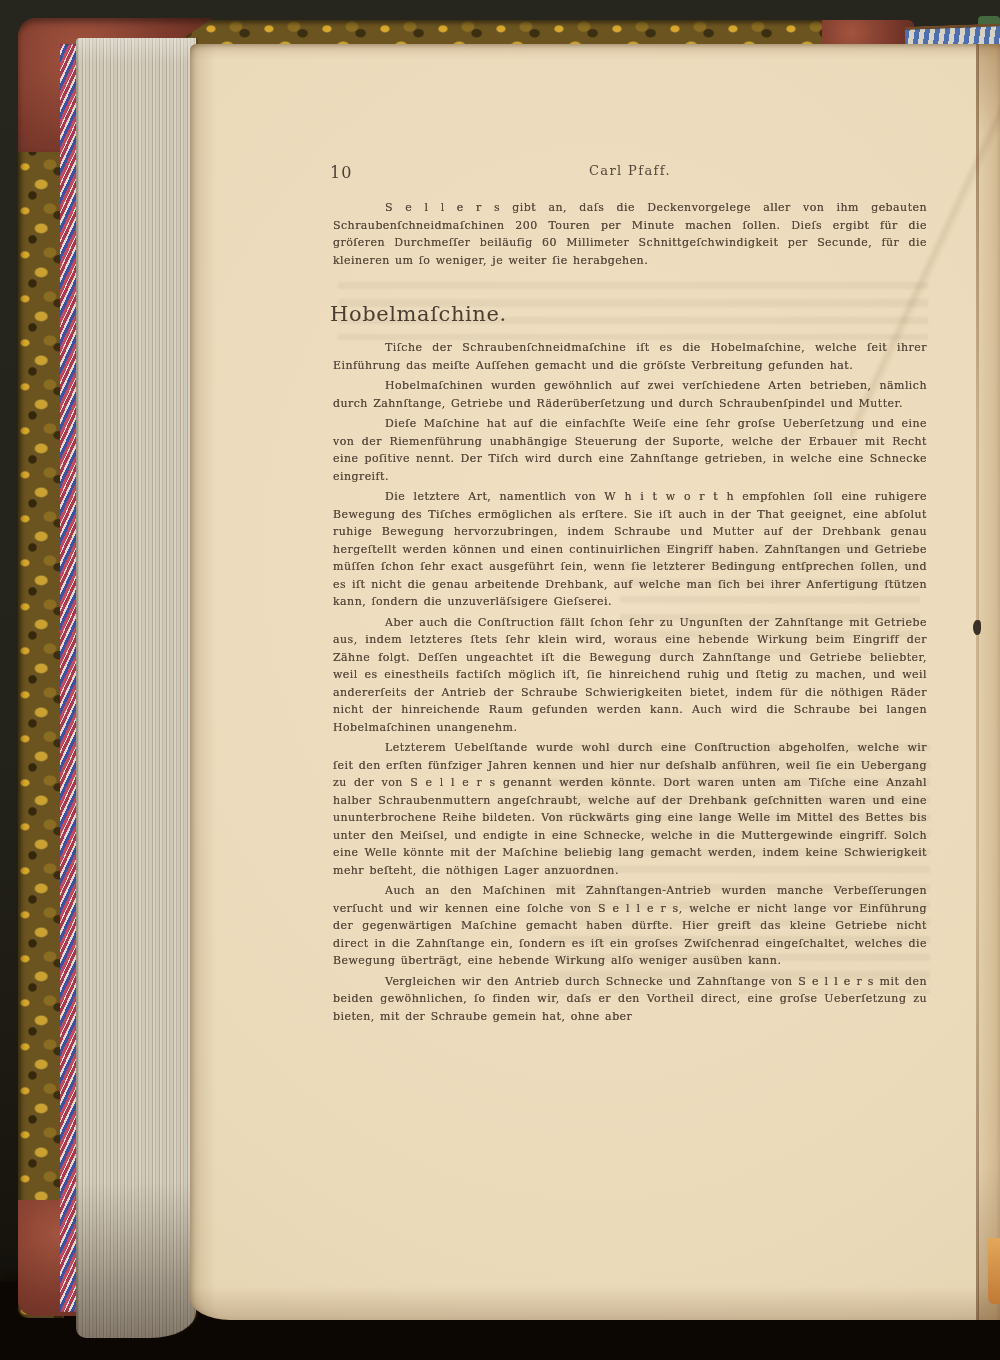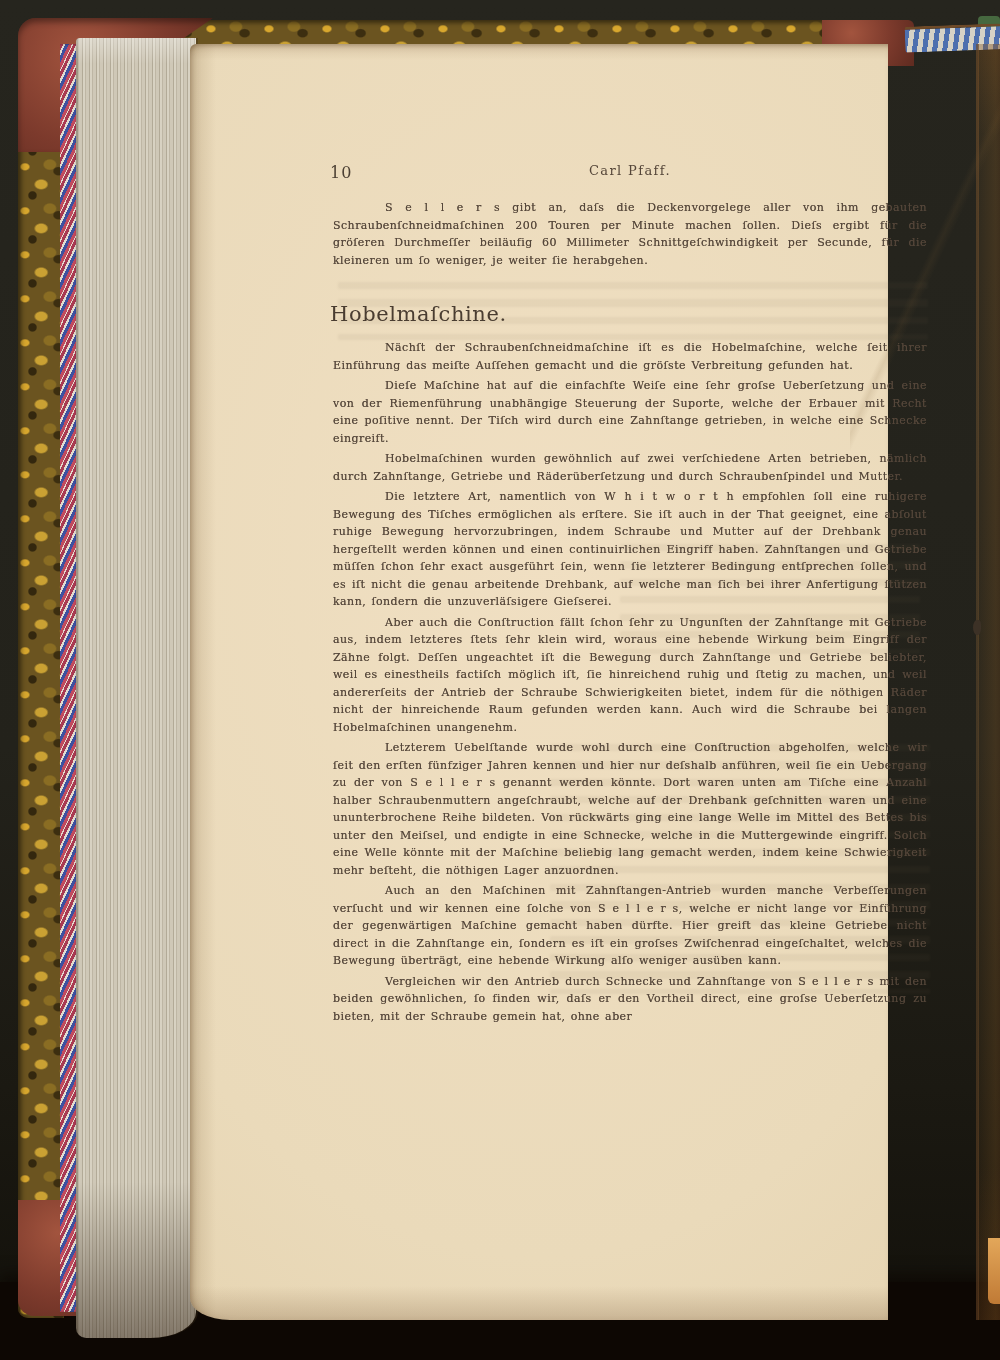--- a/index.html
+++ b/index.html
@@ -43,21 +43,21 @@
             background:repeating-linear-gradient(115deg,#a93a52 0 3px,#e3dccf 3px 5px,#3d51a0 5px 8px,#c14a5e 8px 11px,#e3dccf 11px 12px);
             box-shadow:inset -2px 0 3px rgba(0,0,0,.4);}
   .page-stack{left:76px;top:38px;width:120px;height:1300px;
     background:
       linear-gradient(180deg, rgba(255,255,255,.30) 0, transparent 26px, transparent 88%, rgba(35,20,8,.45) 100%),
       linear-gradient(90deg, rgba(70,60,40,.40) 0 2px, transparent 2px 100%),
       repeating-linear-gradient(90deg,#d8d2c2 0 2px,#beb6a4 2px 3px,#cfc8b7 3px 6px,#b2aa97 6px 7px),
       #cbc4b3;
     border-radius:4px 0 46px 10px / 4px 0 26px 10px;
     box-shadow:2px 0 0 rgba(60,45,25,.35);}
-  .book-page{left:190px;top:44px;width:698px;height:1276px;
+  .book-page{left:190px;top:44px;width:810px;height:1276px;
     background:
       linear-gradient(90deg, rgba(110,80,40,.20) 0, rgba(110,80,40,0) 26px),
       linear-gradient(180deg, rgba(120,85,45,.16) 0, transparent 16px),
       linear-gradient(0deg, rgba(90,55,25,.22) 0, transparent 34px),
       radial-gradient(140% 110% at 50% 40%, #f0dfc2 0%, #eadaba 50%, #e3d0ab 82%, #dcc79e 100%);
     border-radius:6px 0 0 40px / 6px 0 0 22px;
     box-shadow:inset 0 5px 7px -5px rgba(80,50,20,.55), inset 7px 0 10px -7px rgba(80,50,20,.5);}
   .gutter-strip{left:788px;top:0;width:22px;height:100%;
     background:linear-gradient(90deg, rgba(150,100,40,.10), rgba(150,100,40,.26) 80%, rgba(120,75,30,.30)),
                linear-gradient(180deg, rgba(120,75,30,.28) 0, transparent 90px, transparent 88%, rgba(90,55,25,.3));}
@@ -113,23 +113,23 @@
     <div class="abs text-col">
       <div class="header-row">
         <span class="page-num">10</span>
         <div class="running-header">Carl Pfaff.</div>
       </div>
 
       <p class="para first">S&nbsp;e&nbsp;l&nbsp;l&nbsp;e&nbsp;r&nbsp;s gibt an, daſs die Deckenvorgelege aller von ihm gebauten Schraubenſchneidmaſchinen 200 Touren per Minute machen ſollen. Dieſs ergibt für die gröſeren Durchmeſſer beiläufig 60 Millimeter Schnittgeſchwindigkeit per Secunde, für die kleineren um ſo weniger, je weiter ſie herabgehen.</p>
 
       <h2 class="section-heading">Hobelmaſchine.</h2>
 
-      <p class="para">Nächſt der Schraubenſchneidmaſchine iſt es die Hobelmaſchine, welche ſeit ihrer Einführung das meiſte Auſſehen gemacht und die gröſste Verbreitung gefunden hat.</p>
+      <p class="para">Tiſche der Schraubenſchneidmaſchine iſt es die Hobelmaſchine, welche ſeit ihrer Einführung das meiſte Auſſehen gemacht und die gröſste Verbreitung gefunden hat.</p>
+      <p class="para">Hobelmaſchinen wurden gewöhnlich auf zwei verſchiedene Arten betrieben, nämlich durch Zahnſtange, Getriebe und Räderüberſetzung und durch Schraubenſpindel und Mutter.</p>
       <p class="para">Dieſe Maſchine hat auf die einfachſte Weiſe eine ſehr groſse Ueberſetzung und eine von der Riemenführung unabhängige Steuerung der Suporte, welche der Erbauer mit Recht eine poſitive nennt. Der Tiſch wird durch eine Zahnſtange getrieben, in welche eine Schnecke eingreift.</p>
-      <p class="para">Hobelmaſchinen wurden gewöhnlich auf zwei verſchiedene Arten betrieben, nämlich durch Zahnſtange, Getriebe und Räderüberſetzung und durch Schraubenſpindel und Mutter.</p>
       <p class="para">Die letztere Art, namentlich von W&nbsp;h&nbsp;i&nbsp;t&nbsp;w&nbsp;o&nbsp;r&nbsp;t&nbsp;h empfohlen ſoll eine ruhigere Bewegung des Tiſches ermöglichen als erſtere. Sie iſt auch in der That geeignet, eine abſolut ruhige Bewegung hervorzubringen, indem Schraube und Mutter auf der Drehbank genau hergeſtellt werden können und einen continuirlichen Eingriff haben. Zahnſtangen und Getriebe müſſen ſchon ſehr exact ausgeführt ſein, wenn ſie letzterer Bedingung entſprechen ſollen, und es iſt nicht die genau arbeitende Drehbank, auf welche man ſich bei ihrer Anfertigung ſtützen kann, ſondern die unzuverläſsigere Gieſserei.</p>
       <p class="para">Aber auch die Conſtruction fällt ſchon ſehr zu Ungunſten der Zahnſtange mit Getriebe aus, indem letzteres ſtets ſehr klein wird, woraus eine hebende Wirkung beim Eingriff der Zähne folgt. Deſſen ungeachtet iſt die Bewegung durch Zahnſtange und Getriebe beliebter, weil es einestheils factiſch möglich iſt, ſie hinreichend ruhig und ſtetig zu machen, und weil andererſeits der Antrieb der Schraube Schwierigkeiten bietet, indem für die nöthigen Räder nicht der hinreichende Raum gefunden werden kann. Auch wird die Schraube bei langen Hobelmaſchinen unangenehm.</p>
       <p class="para">Letzterem Uebelſtande wurde wohl durch eine Conſtruction abgeholfen, welche wir ſeit den erſten fünfziger Jahren kennen und hier nur deſshalb anführen, weil ſie ein Uebergang zu der von S&nbsp;e&nbsp;l&nbsp;l&nbsp;e&nbsp;r&nbsp;s genannt werden könnte. Dort waren unten am Tiſche eine Anzahl halber Schraubenmuttern angeſchraubt, welche auf der Drehbank geſchnitten waren und eine ununterbrochene Reihe bildeten. Von rückwärts ging eine lange Welle im Mittel des Bettes bis unter den Meiſsel, und endigte in eine Schnecke, welche in die Muttergewinde eingriff. Solch eine Welle könnte mit der Maſchine beliebig lang gemacht werden, indem keine Schwierigkeit mehr beſteht, die nöthigen Lager anzuordnen.</p>
       <p class="para">Auch an den Maſchinen mit Zahnſtangen-Antrieb wurden manche Verbeſſerungen verſucht und wir kennen eine ſolche von S&nbsp;e&nbsp;l&nbsp;l&nbsp;e&nbsp;r&nbsp;s, welche er nicht lange vor Einführung der gegenwärtigen Maſchine gemacht haben dürfte. Hier greift das kleine Getriebe nicht direct in die Zahnſtange ein, ſondern es iſt ein groſses Zwiſchenrad eingeſchaltet, welches die Bewegung überträgt, eine hebende Wirkung alſo weniger ausüben kann.</p>
       <p class="para">Vergleichen wir den Antrieb durch Schnecke und Zahnſtange von S&nbsp;e&nbsp;l&nbsp;l&nbsp;e&nbsp;r&nbsp;s mit den beiden gewöhnlichen, ſo finden wir, daſs er den Vortheil direct, eine groſse Ueberſetzung zu bieten, mit der Schraube gemein hat, ohne aber</p>
     </div>
   </div>
 
   <div class="abs sliver"></div>
 </div>

